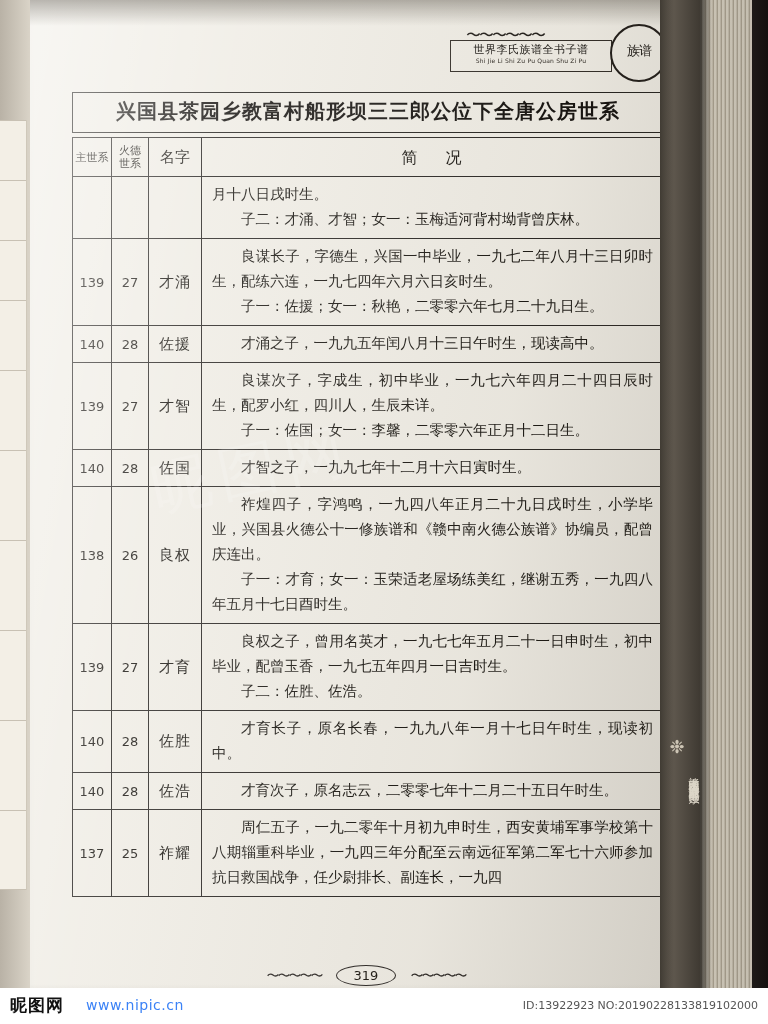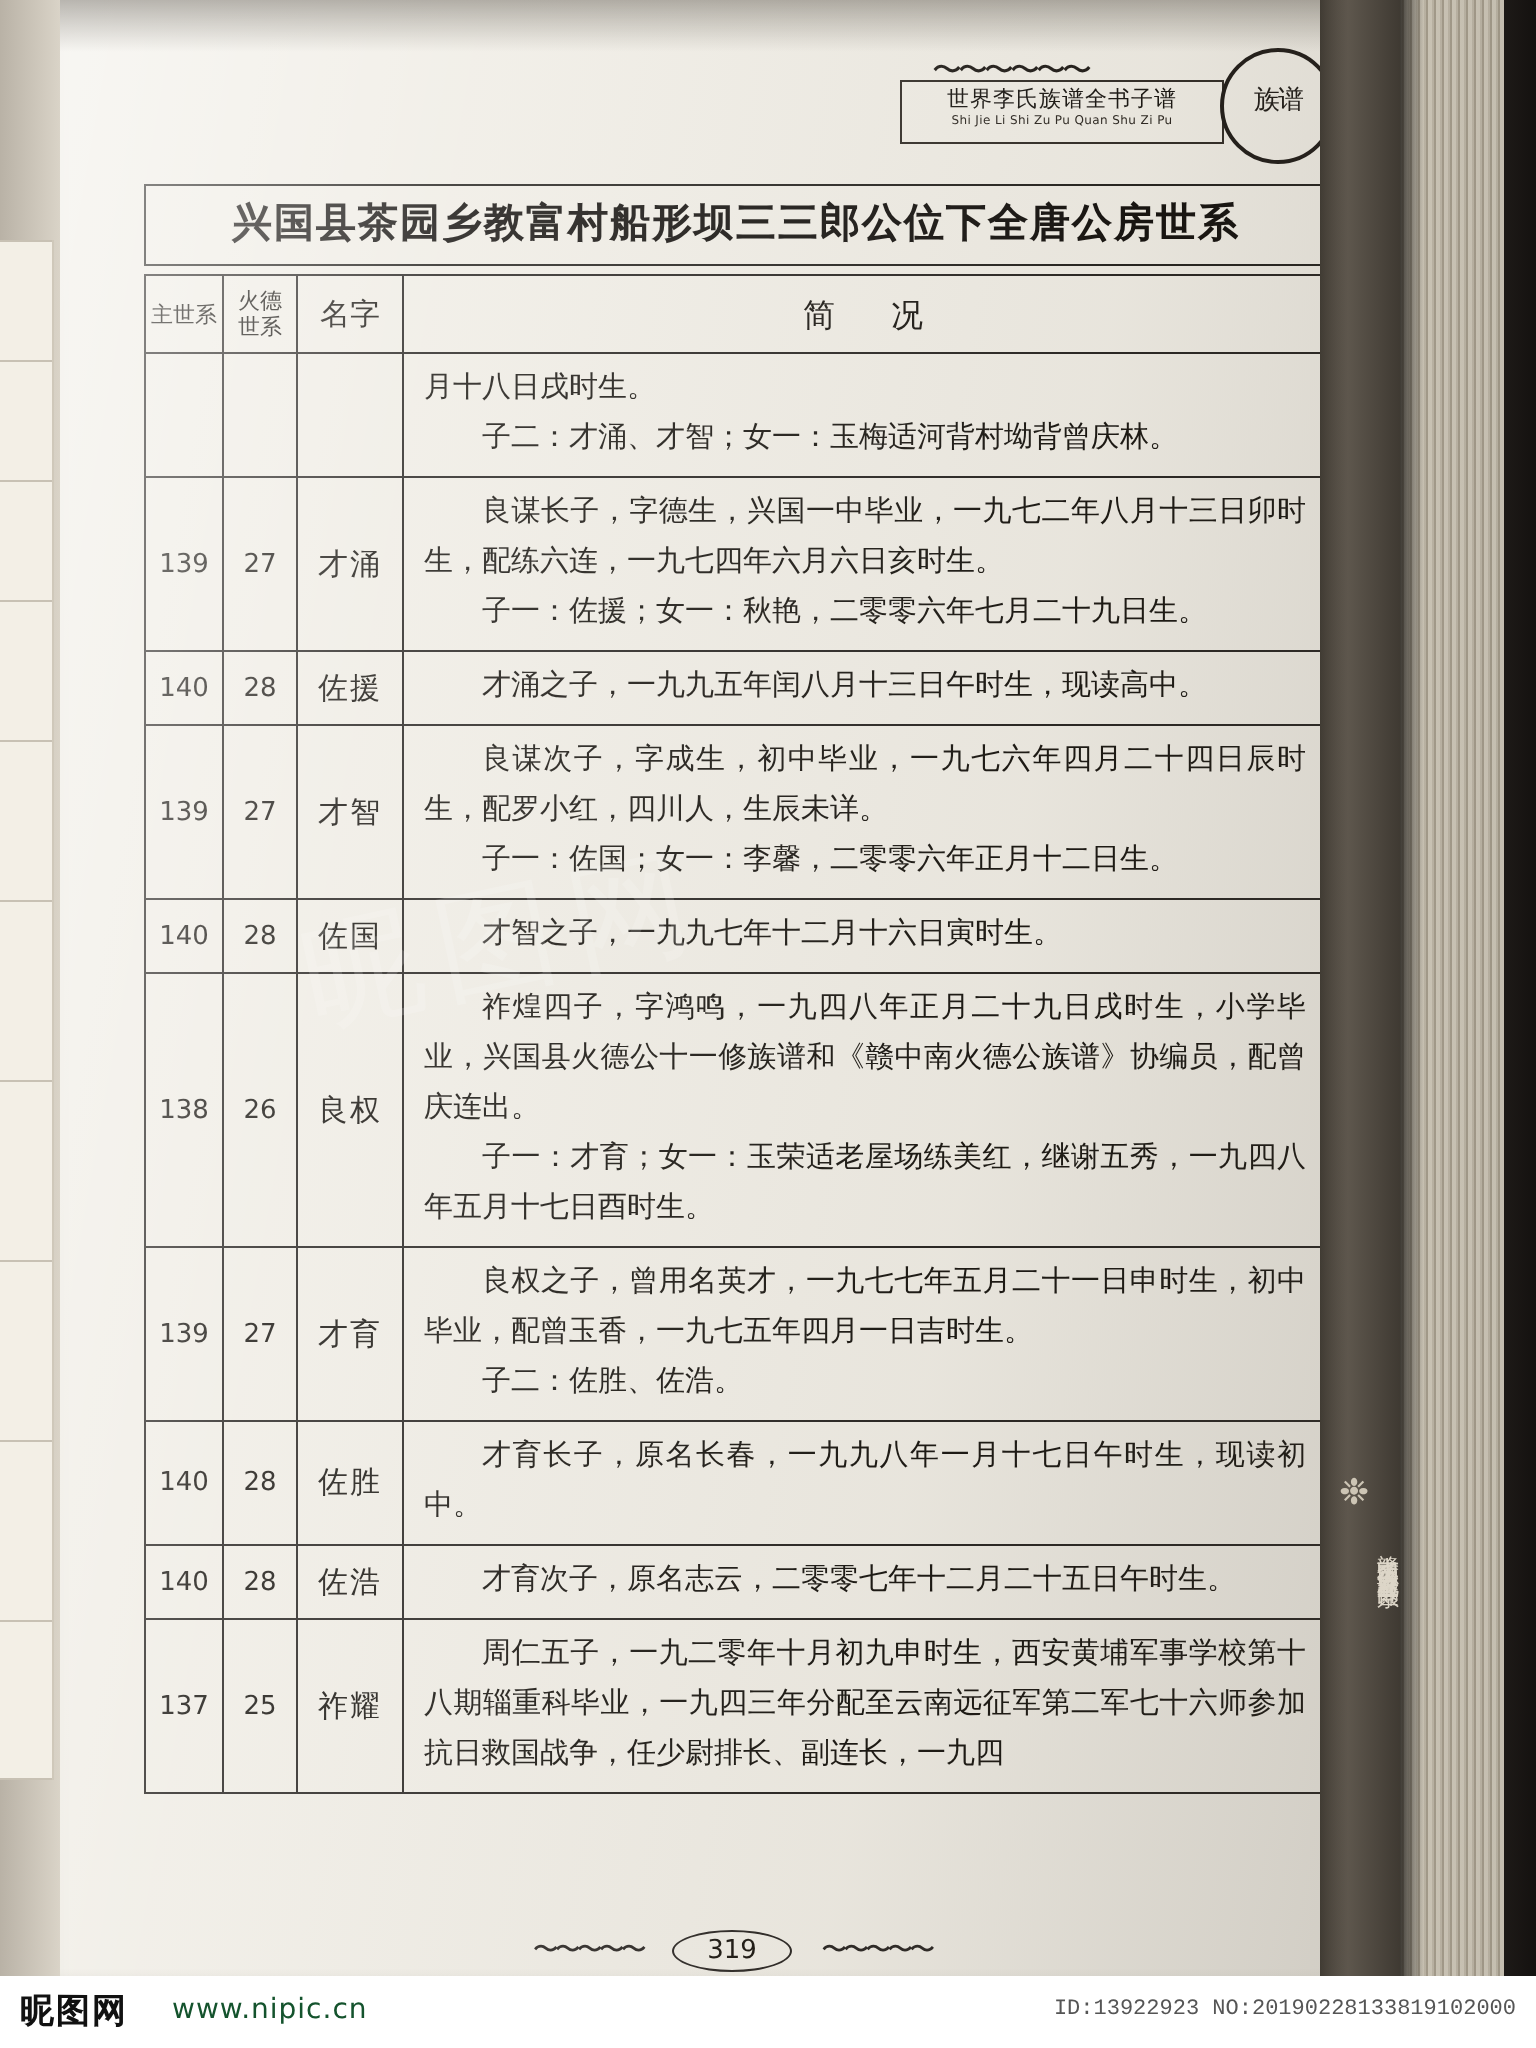--- a/index.html
+++ b/index.html
@@ -245,29 +245,28 @@
     left: 10px; top: 6px;
     font-size: 17px;
     font-weight: bold;
     color: #111;
     letter-spacing: 1px;
   }
   .wm-url {
     position: absolute;
     left: 86px; top: 9px;
     font-size: 14px;
-    color: #14532d;
+    color: #3b82f6;
     letter-spacing: .5px;
   }
   .wm-id {
     position: absolute;
     right: 10px; top: 11px;
     font-size: 11px;
     color: #555;
-    font-family: Liberation Mono, monospace;
   }
   .wm-ghost {
     position: absolute;
     left: 150px; top: 430px;
     font-size: 60px;
     color: rgba(255,255,255,.16);
     letter-spacing: 8px;
     transform: rotate(-12deg);
     pointer-events: none;
     user-select: none;

